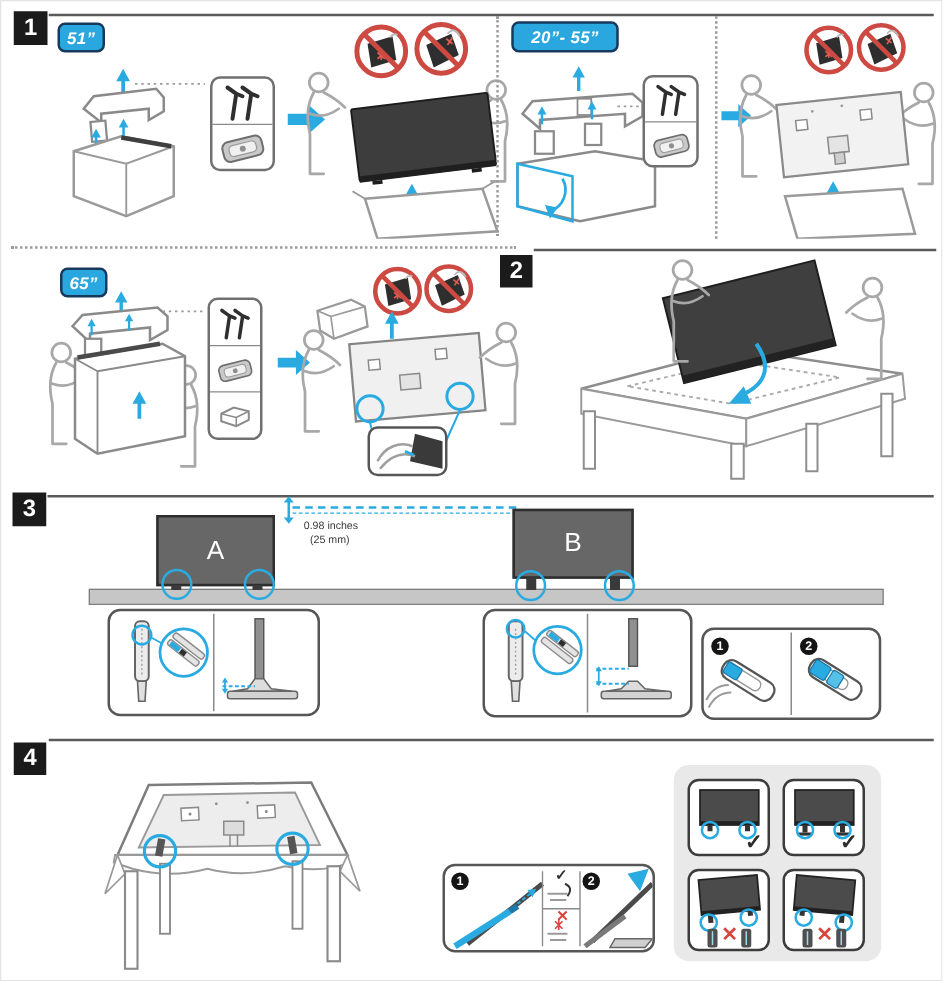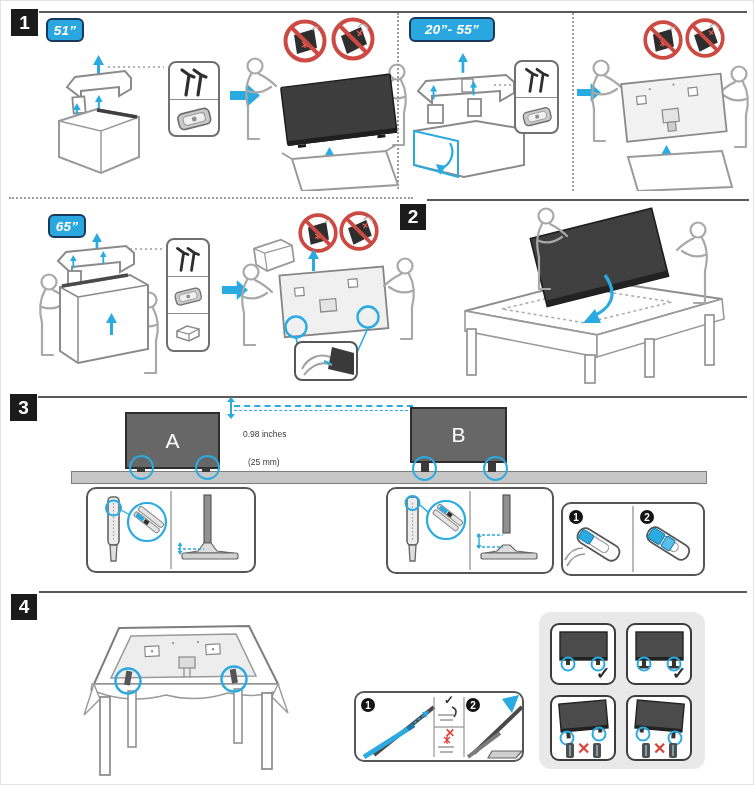--- a/index.html
+++ b/index.html
@@ -318,24 +318,24 @@
   <div class="cyan-circle" style="left:128px;top:454px;width:25px;height:25px;"></div>
   <div class="cyan-circle" style="left:194px;top:454px;width:25px;height:25px;"></div>
 
   <svg class="a" style="left:224px;top:396px;" width="12" height="22" viewBox="0 0 12 22">
     <path d="M6,4 V18" stroke="#29abe2" stroke-width="2"></path>
     <polygon points="2,5 6,0 10,5" fill="#29abe2"></polygon>
       <polygon points="2,17 6,22 10,17" fill="#29abe2"></polygon>
   </svg>
   <div class="a" style="left:233px;top:404px;width:179px;border-top:2px dashed #29abe2;"></div>
   <div class="a" style="left:233px;top:409px;width:179px;border-top:1.5px dashed #29abe2;"></div>
-  <div class="mtext" style="left:242px;top:429px;">
+  <div class="mtext" style="left:242px;top:415px;">
     <span>0.98 inches</span>
   </div>
-  <div class="mtext" style="left:247px;top:426px;margin-top:31px;">
+  <div class="mtext" style="left:247px;top:426px;">
     <span>(25 mm)</span>
   </div>
 
   <div class="tvbox" style="left:409px;top:406px;width:97px;height:56px;">
     <span>B</span>
   </div>
   <div class="foot" style="left:420px;top:461px;width:8px;height:10px;"></div>
   <div class="foot" style="left:487px;top:461px;width:8px;height:10px;"></div>
   <div class="cyan-circle" style="left:411px;top:455px;width:25px;height:25px;"></div>
   <div class="cyan-circle" style="left:482px;top:455px;width:25px;height:25px;"></div>

